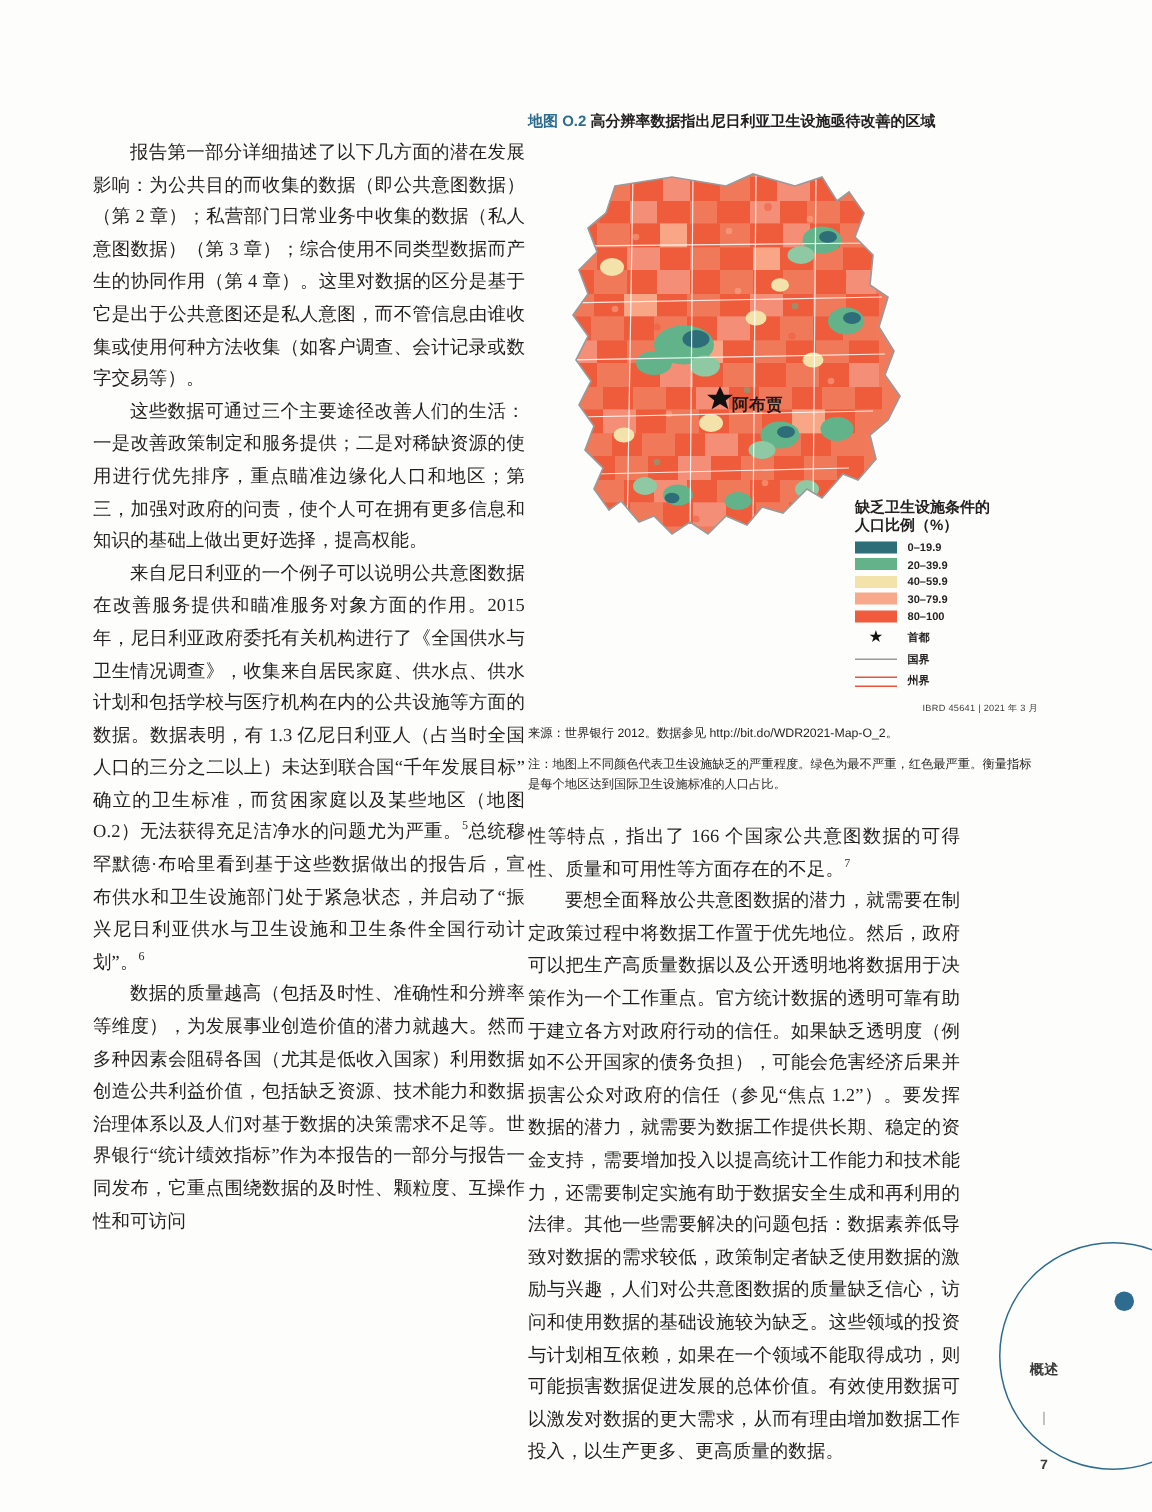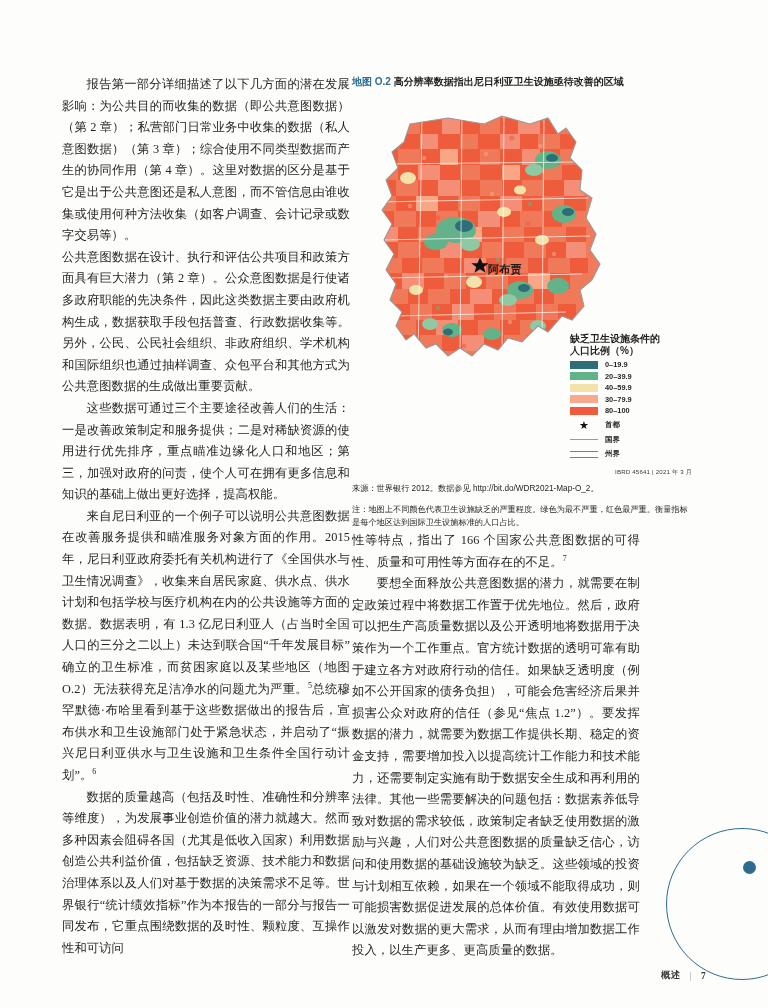--- a/index.html
+++ b/index.html
@@ -29,21 +29,21 @@
     width: 288px;
   }
   .col-right {
     position: absolute;
     left: 352px;
     top: 74px;
     width: 288px;
   }
 
   p.body {
-    margin: 0 0 0 0;
+    margin: 17px 0 0 0;
     font-size: 12.3px;
     line-height: 21.6px;
     text-align: justify;
     text-justify: inter-character;
     letter-spacing: 0.1px;
   }
   p.body.indent { text-indent: 2em; }
   p.body + p.body { margin-top: 0; }
 
   h3.sect {
@@ -163,28 +163,29 @@
     color: #231f20;
   }
   .fig-source { margin-top: 18px; }
   .fig-note { margin-top: 7px; }
 
   
   .footer {
     position: absolute;
     right: 62px;
     bottom: 26px;
-    font-family: Liberation Serif, serif;
+    font-family: Liberation Mono, monospace;
     font-size: 9.4px;
     font-weight: bold;
     color: #3a3a3a;
     letter-spacing: 0.4px;
     display: flex;
     align-items: center;
-    gap: 9px;
+    gap: 20px;
+    flex-direction: column;
   }
   .footer .bar { color: #9b9b9b; font-weight: normal; }
 
   
   .arc {
     position: absolute;
     right: -50px;
     bottom: 28px;
     width: 150px;
     height: 150px;
@@ -204,21 +205,20 @@
 </style>
 </head>
 <body>
 
 <div class="page">
 
   <div class="col-left">
     <p class="body indent">报告第一部分详细描述了以下几方面的潜在发展影响：为公共目的而收集的数据（即公共意图数据）（第 2 章）；私营部门日常业务中收集的数据（私人意图数据）（第 3 章）；综合使用不同类型数据而产生的协同作用（第 4 章）。这里对数据的区分是基于它是出于公共意图还是私人意图，而不管信息由谁收集或使用何种方法收集（如客户调查、会计记录或数字交易等）。</p>
 
 
-    <p class="body">公共意图数据在设计、执行和评估公共项目和政策方面具有巨大潜力（第 2 章）。公众意图数据是行使诸多政府职能的先决条件，因此这类数据主要由政府机构生成，数据获取手段包括普查、行政数据收集等。另外，公民、公民社会组织、非政府组织、学术机构和国际组织也通过抽样调查、众包平台和其他方式为公共意图数据的生成做出重要贡献。</p>
 
     <p class="body indent">这些数据可通过三个主要途径改善人们的生活：一是改善政策制定和服务提供；二是对稀缺资源的使用进行优先排序，重点瞄准边缘化人口和地区；第三，加强对政府的问责，使个人可在拥有更多信息和知识的基础上做出更好选择，提高权能。</p>
 
     <p class="body indent"><span>来自尼日利亚的一个例子可以说明公共意图数据在改善服务提供和瞄准服务对象方面的作用。2015 年，尼日利亚政府委托有关机构进行了《全国供水与卫生情况调查》，收集来自居民家庭、供水点、供水计划和包括学校与医疗机构在内的公共设施等方面的数据。数据表明，有 1.3 亿尼日利亚人（占当时全国人口的三分之二以上）未达到联合国“千年发展目标”确立的卫生标准，而贫困家庭以及某些地区（地图 O.2）无法获得充足洁净水的问题尤为严重。</span><sup>5</sup><span>总统穆罕默德·布哈里看到基于这些数据做出的报告后，宣布供水和卫生设施部门处于紧急状态，并启动了“振兴尼日利亚供水与卫生设施和卫生条件全国行动计划”。</span><sup>6</sup></p>
 
     <p class="body indent">数据的质量越高（包括及时性、准确性和分辨率等维度），为发展事业创造价值的潜力就越大。然而多种因素会阻碍各国（尤其是低收入国家）利用数据创造公共利益价值，包括缺乏资源、技术能力和数据治理体系以及人们对基于数据的决策需求不足等。世界银行“统计绩效指标”作为本报告的一部分与报告一同发布，它重点围绕数据的及时性、颗粒度、互操作性和可访问</p>
   </div>
 
   <div class="figure">
     <div class="fig-title">

